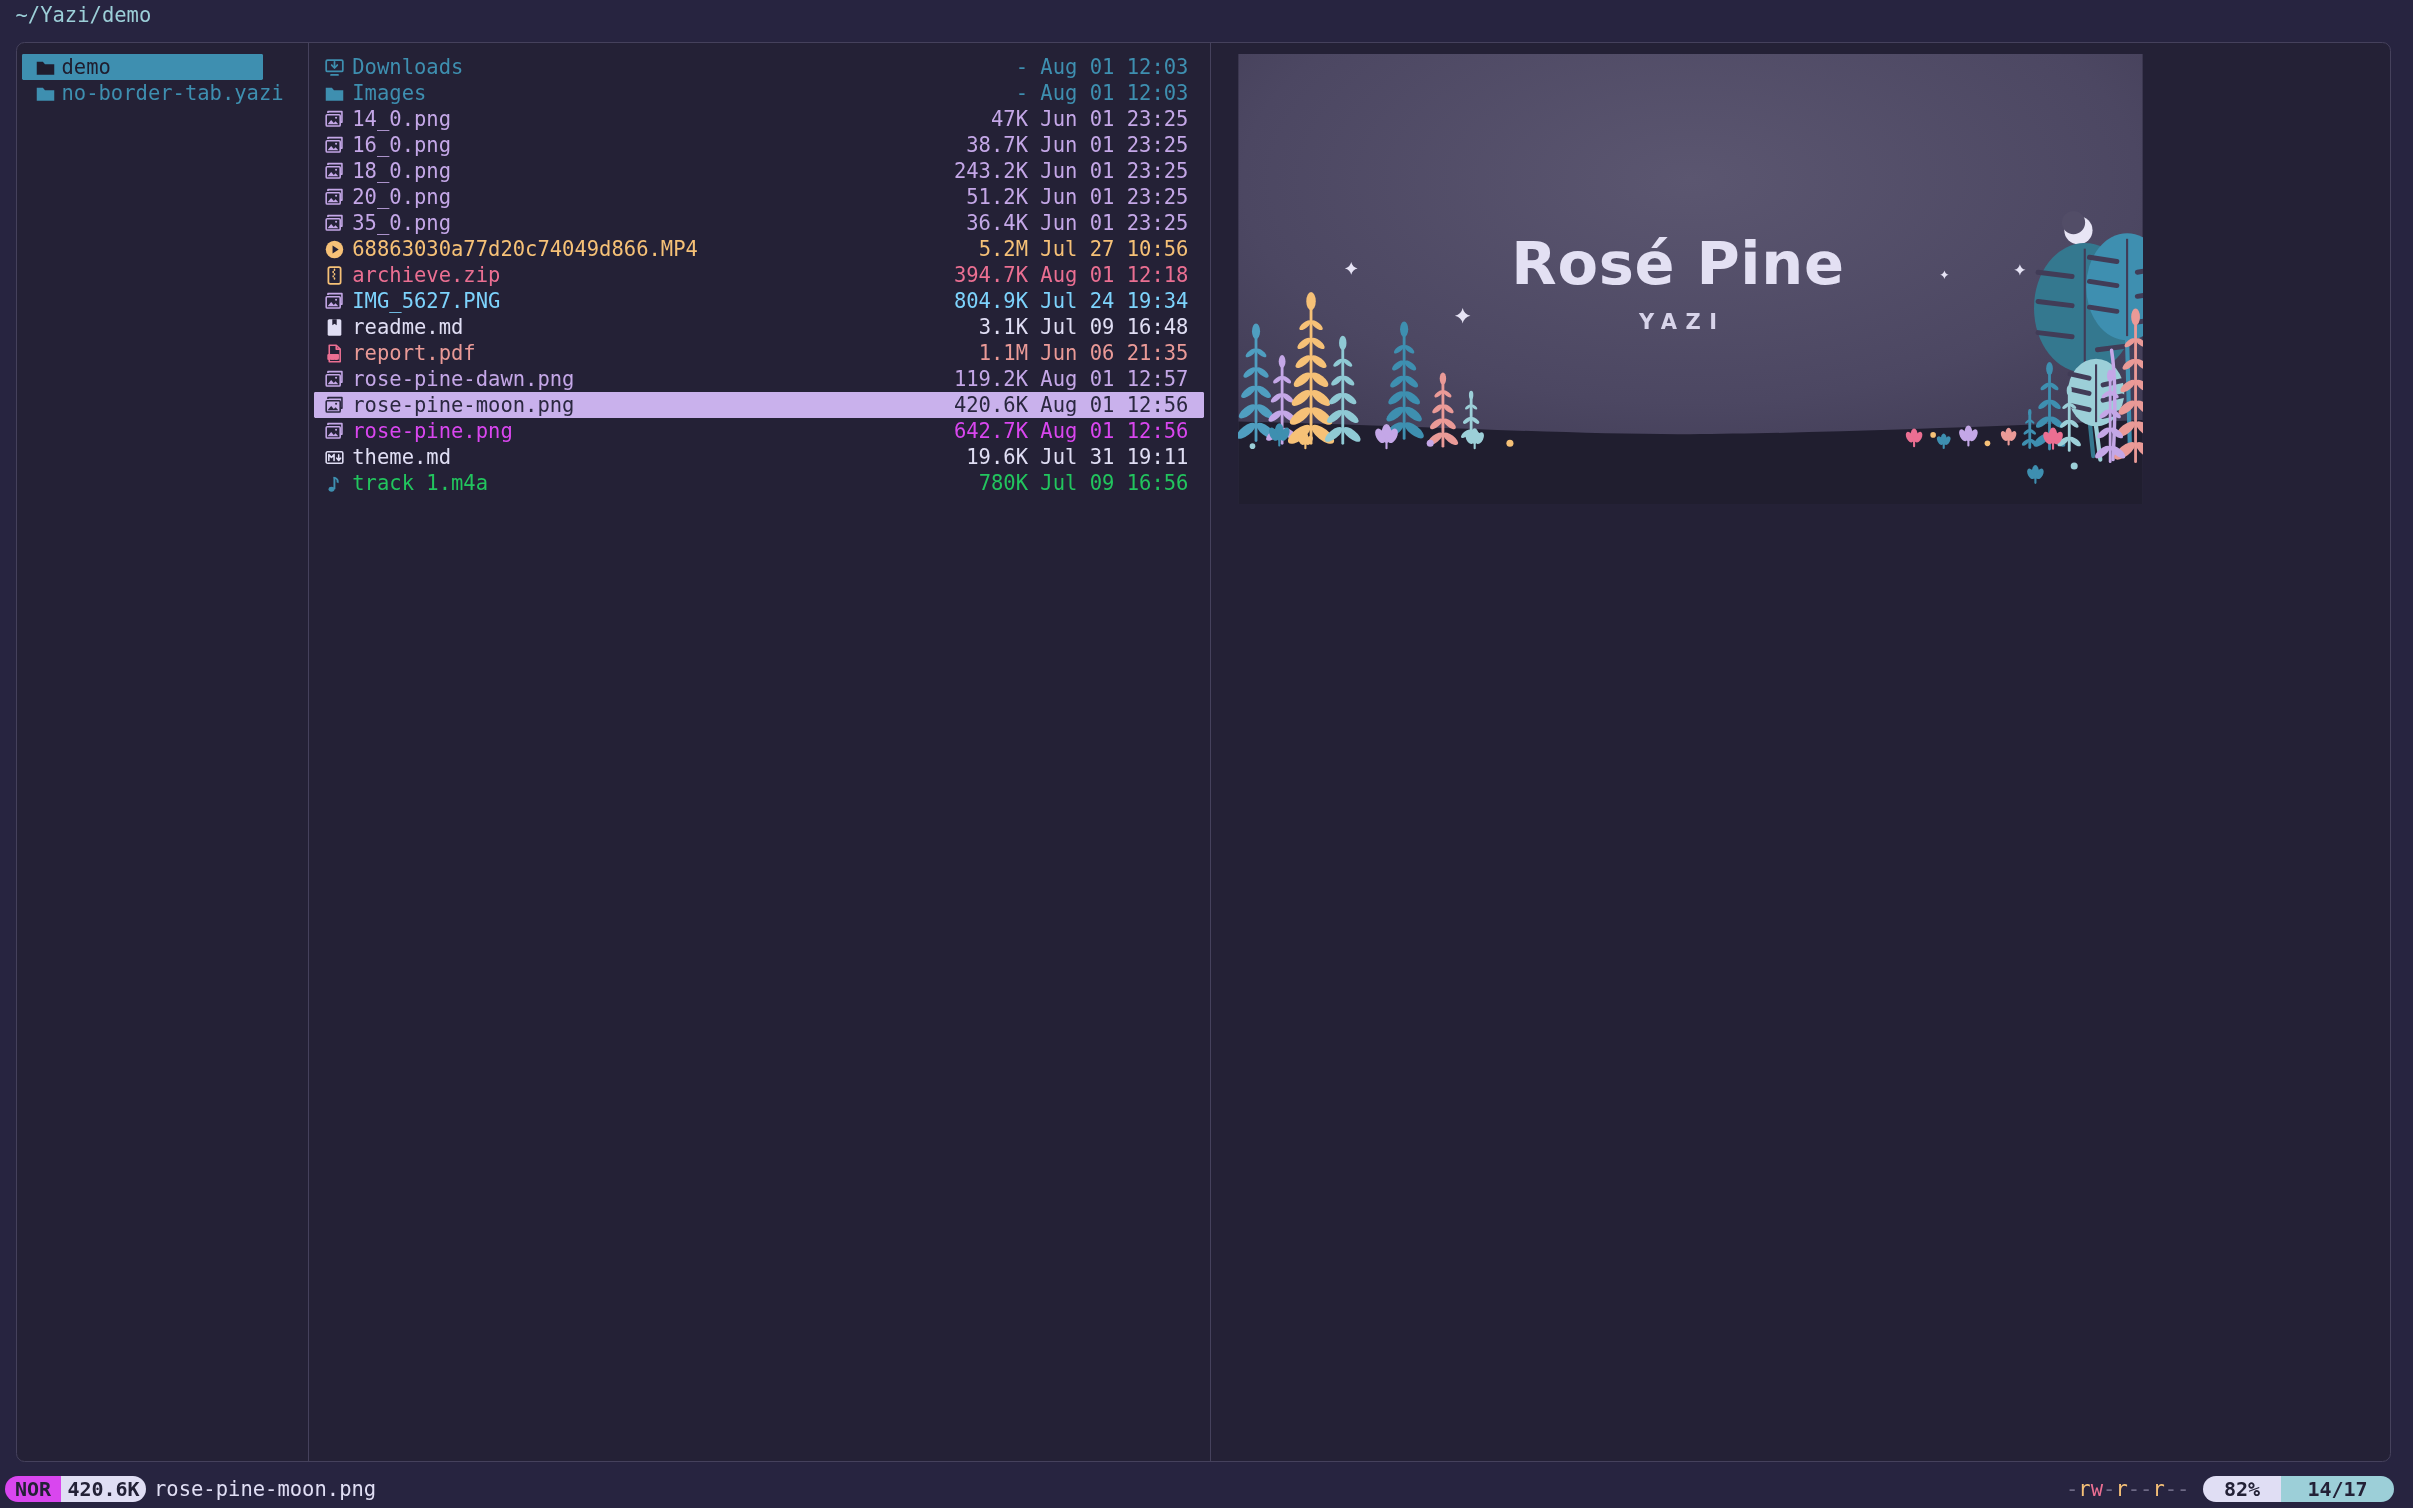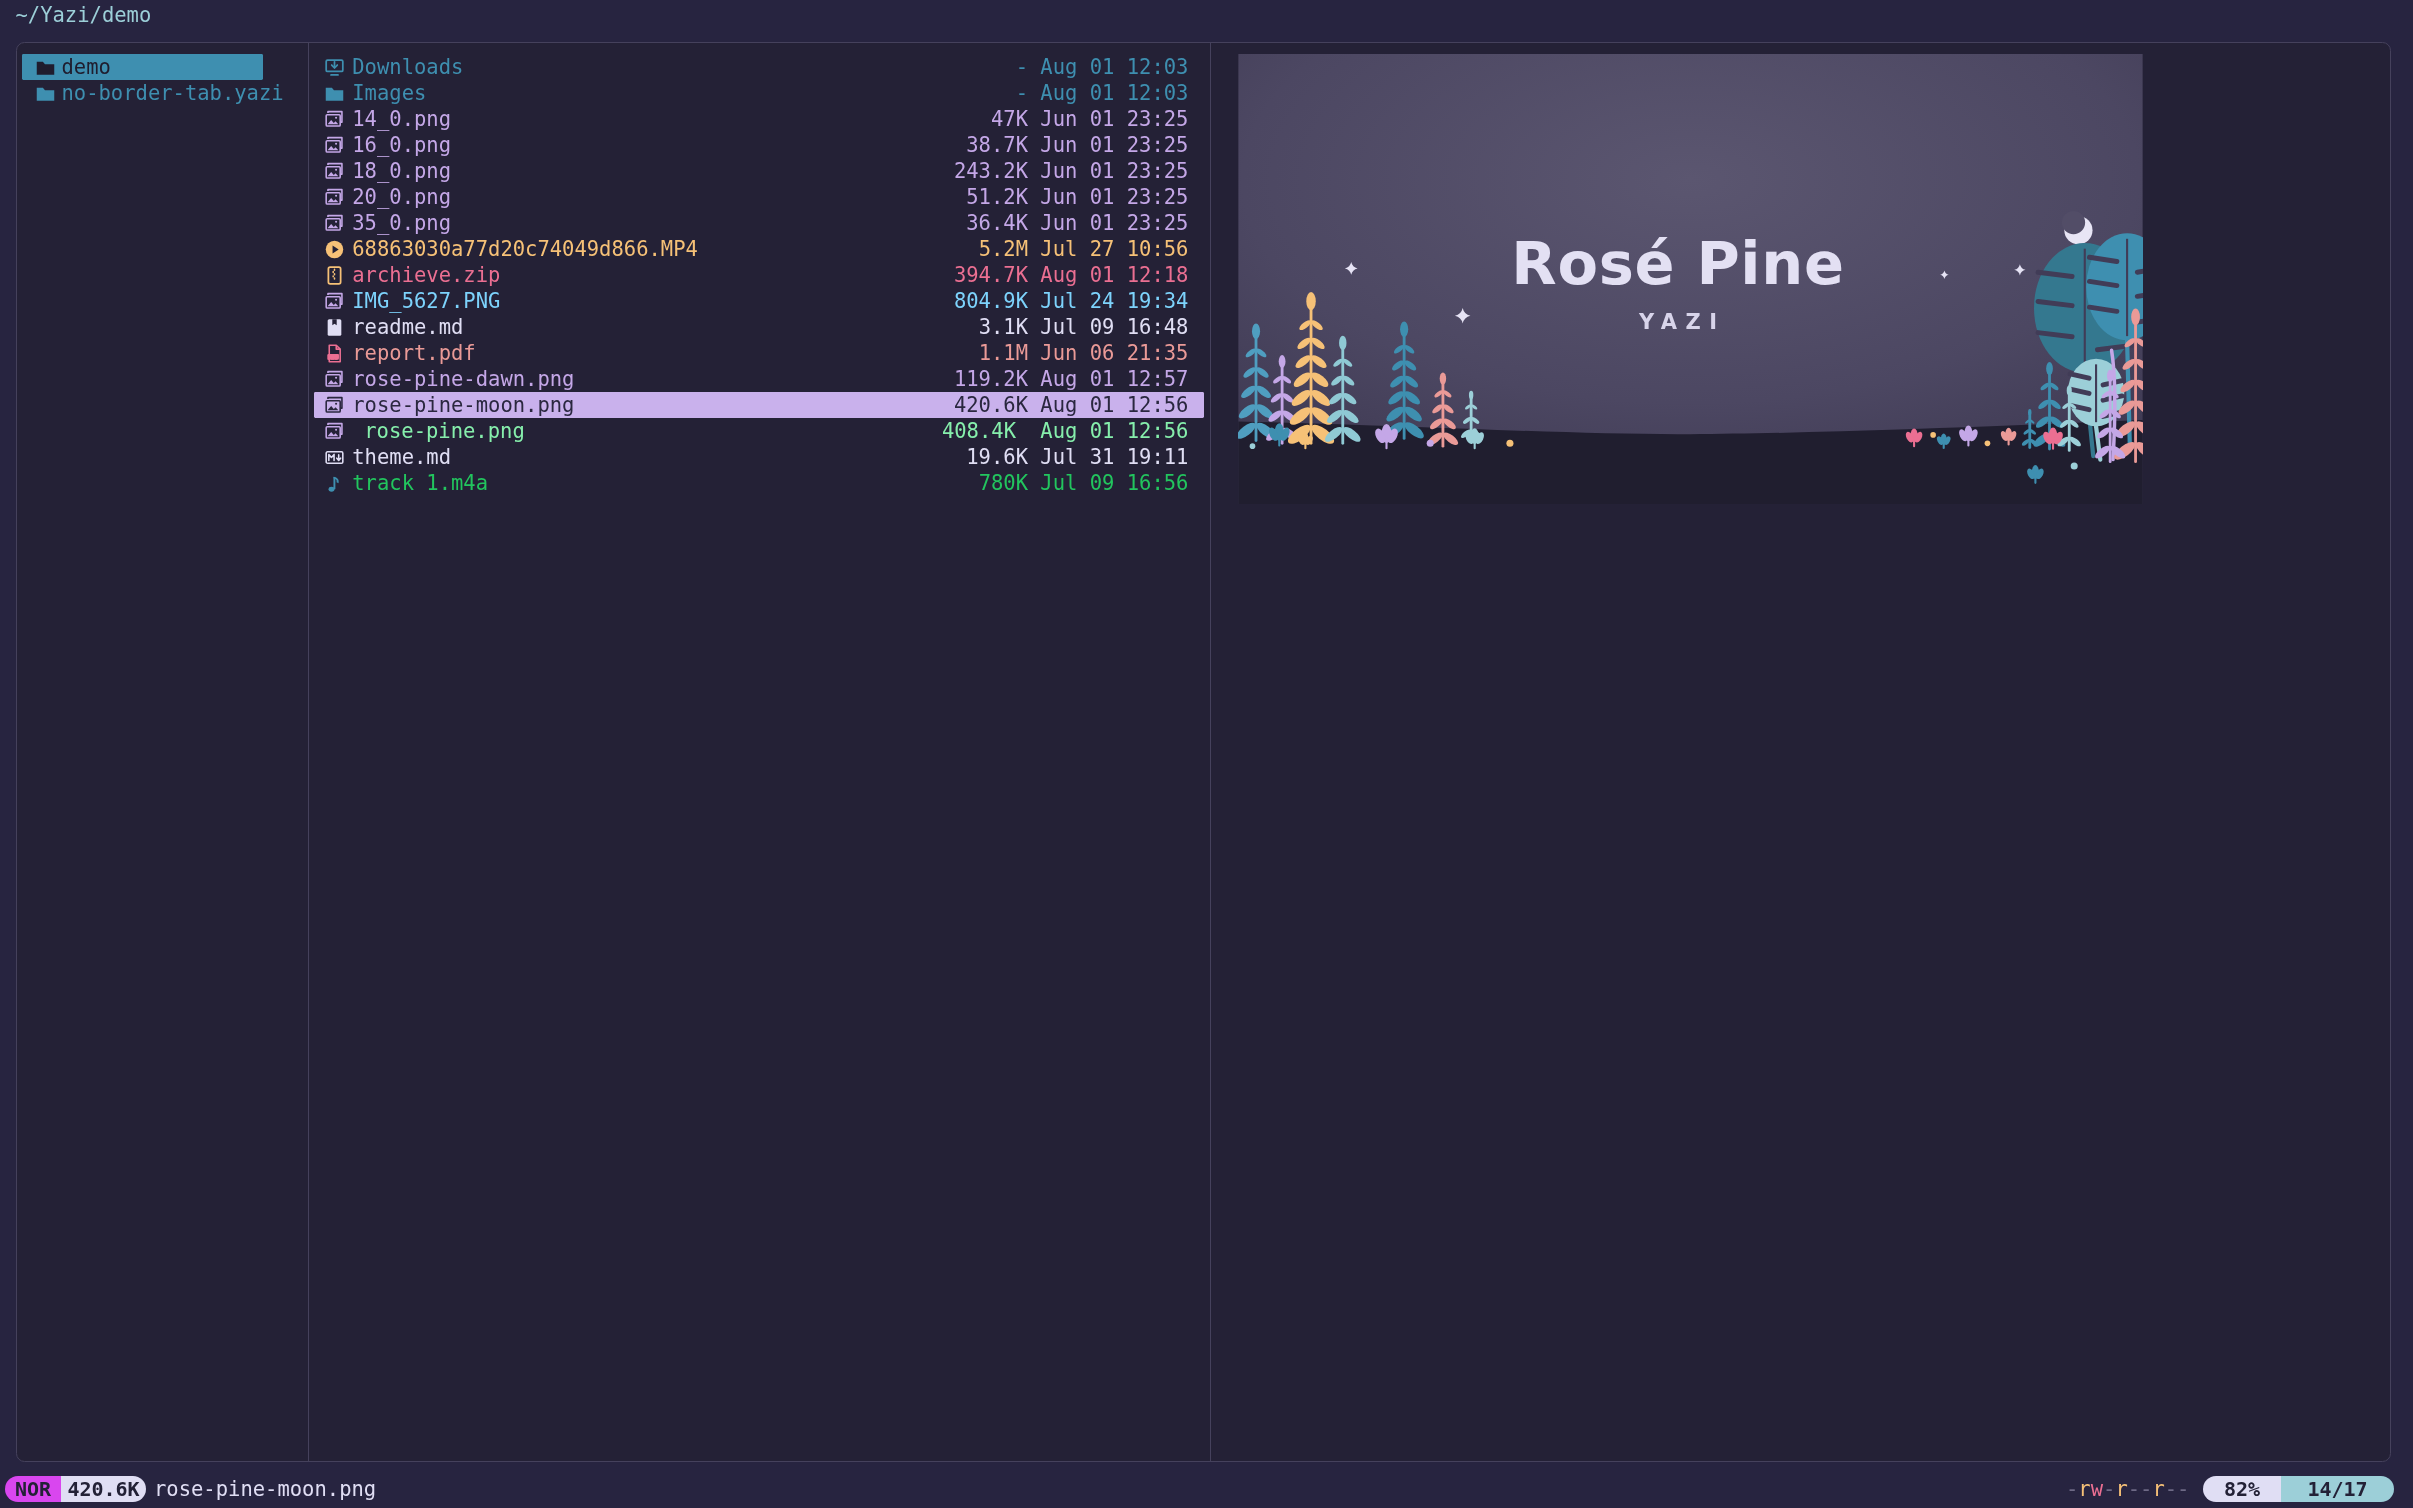--- a/index.html
+++ b/index.html
@@ -172,26 +172,26 @@
               <rect x="2.5" y="6.5" width="16" height="13" rx="1.2"></rect>
               <circle cx="13.8" cy="10" r="1.2" fill="currentColor" stroke="none"></circle>
               <path d="M4 17.5l4.2-5 3 3.4 2-2 3.2 3.6z" fill="currentColor" stroke="none"></path>
             </svg></span><span class="fname-t">rose-pine-dawn.png</span><span class="fsize-t">119.2K</span><span class="fdate-t">Aug 01 12:57</span></div>
         <div class="frow sel"><span class="ficon" style="color: rgb(42, 39, 63);"><svg viewBox="0 0 24 24" fill="none" stroke="currentColor" stroke-width="1.8">
               <path d="M4.5 4.5v-1.5h16v12h-1.8" stroke-linejoin="round"></path>
               <rect x="2.5" y="6.5" width="16" height="13" rx="1.2"></rect>
               <circle cx="13.8" cy="10" r="1.2" fill="currentColor" stroke="none"></circle>
               <path d="M4 17.5l4.2-5 3 3.4 2-2 3.2 3.6z" fill="currentColor" stroke="none"></path>
             </svg></span><span class="fname-t">rose-pine-moon.png</span><span class="fsize-t">420.6K</span><span class="fdate-t">Aug 01 12:56</span></div>
-        <div class="frow" style="color: #86efac; gap: 12px;"><span class="ficon" style="color: rgb(196, 167, 231);"><svg viewBox="0 0 24 24" fill="none" stroke="currentColor" stroke-width="1.8">
-              <path d="M4.5 4.5v-1.5h16v12h-1.8" stroke-linejoin="round"></path>
-              <rect x="2.5" y="6.5" width="16" height="13" rx="1.2"></rect>
-              <circle cx="13.8" cy="10" r="1.2" fill="currentColor" stroke="none"></circle>
-              <path d="M4 17.5l4.2-5 3 3.4 2-2 3.2 3.6z" fill="currentColor" stroke="none"></path>
-            </svg></span><span class="fname-t">rose-pine.png</span><span class="fsize-t">408.4K</span><span class="fdate-t">Aug 01 12:56</span></div>
+        <div class="frow" style="color: #d946ef;"><span class="ficon" style="color: rgb(196, 167, 231);"><svg viewBox="0 0 24 24" fill="none" stroke="currentColor" stroke-width="1.8">
+              <path d="M4.5 4.5v-1.5h16v12h-1.8" stroke-linejoin="round"></path>
+              <rect x="2.5" y="6.5" width="16" height="13" rx="1.2"></rect>
+              <circle cx="13.8" cy="10" r="1.2" fill="currentColor" stroke="none"></circle>
+              <path d="M4 17.5l4.2-5 3 3.4 2-2 3.2 3.6z" fill="currentColor" stroke="none"></path>
+            </svg></span><span class="fname-t">rose-pine.png</span><span class="fsize-t">642.7K</span><span class="fdate-t">Aug 01 12:56</span></div>
         <div class="frow" style="color: rgb(224, 222, 244); justify-content: center;"><span class="ficon" style="color: rgb(224, 222, 244);"><svg viewBox="0 0 24 24" fill="none" stroke="currentColor" stroke-width="1.8">
               <rect x="2.5" y="5.5" width="19" height="13" rx="1.5"></rect>
               <path d="M5.5 15.5v-7l3 3.5 3-3.5v7" stroke-linejoin="round" stroke-linecap="round"></path>
               <path d="M16.8 9v6M14.6 12.8l2.2 2.6 2.2-2.6" stroke-linecap="round" stroke-linejoin="round"></path>
             </svg></span><span class="fname-t">theme.md</span><span class="fsize-t">19.6K</span><span class="fdate-t">Jul 31 19:11</span></div>
         <div class="frow" style="color: #22c55e;"><span class="ficon" style="color: rgb(62, 143, 176);"><svg viewBox="0 0 24 24">
               <ellipse cx="8.6" cy="18.6" rx="3.4" ry="2.8" fill="currentColor"></ellipse>
               <rect x="10.8" y="4.5" width="2.2" height="14" fill="currentColor"></rect>
               <path d="M11 4.2c4.6 1 6.6 3.2 5.6 7.4l-2.3-1c.6-2.6-.4-3.8-3.3-4.4z" fill="currentColor"></path>
             </svg></span><span class="fname-t">track 1.m4a</span><span class="fsize-t">780K</span><span class="fdate-t">Jul 09 16:56</span></div>

